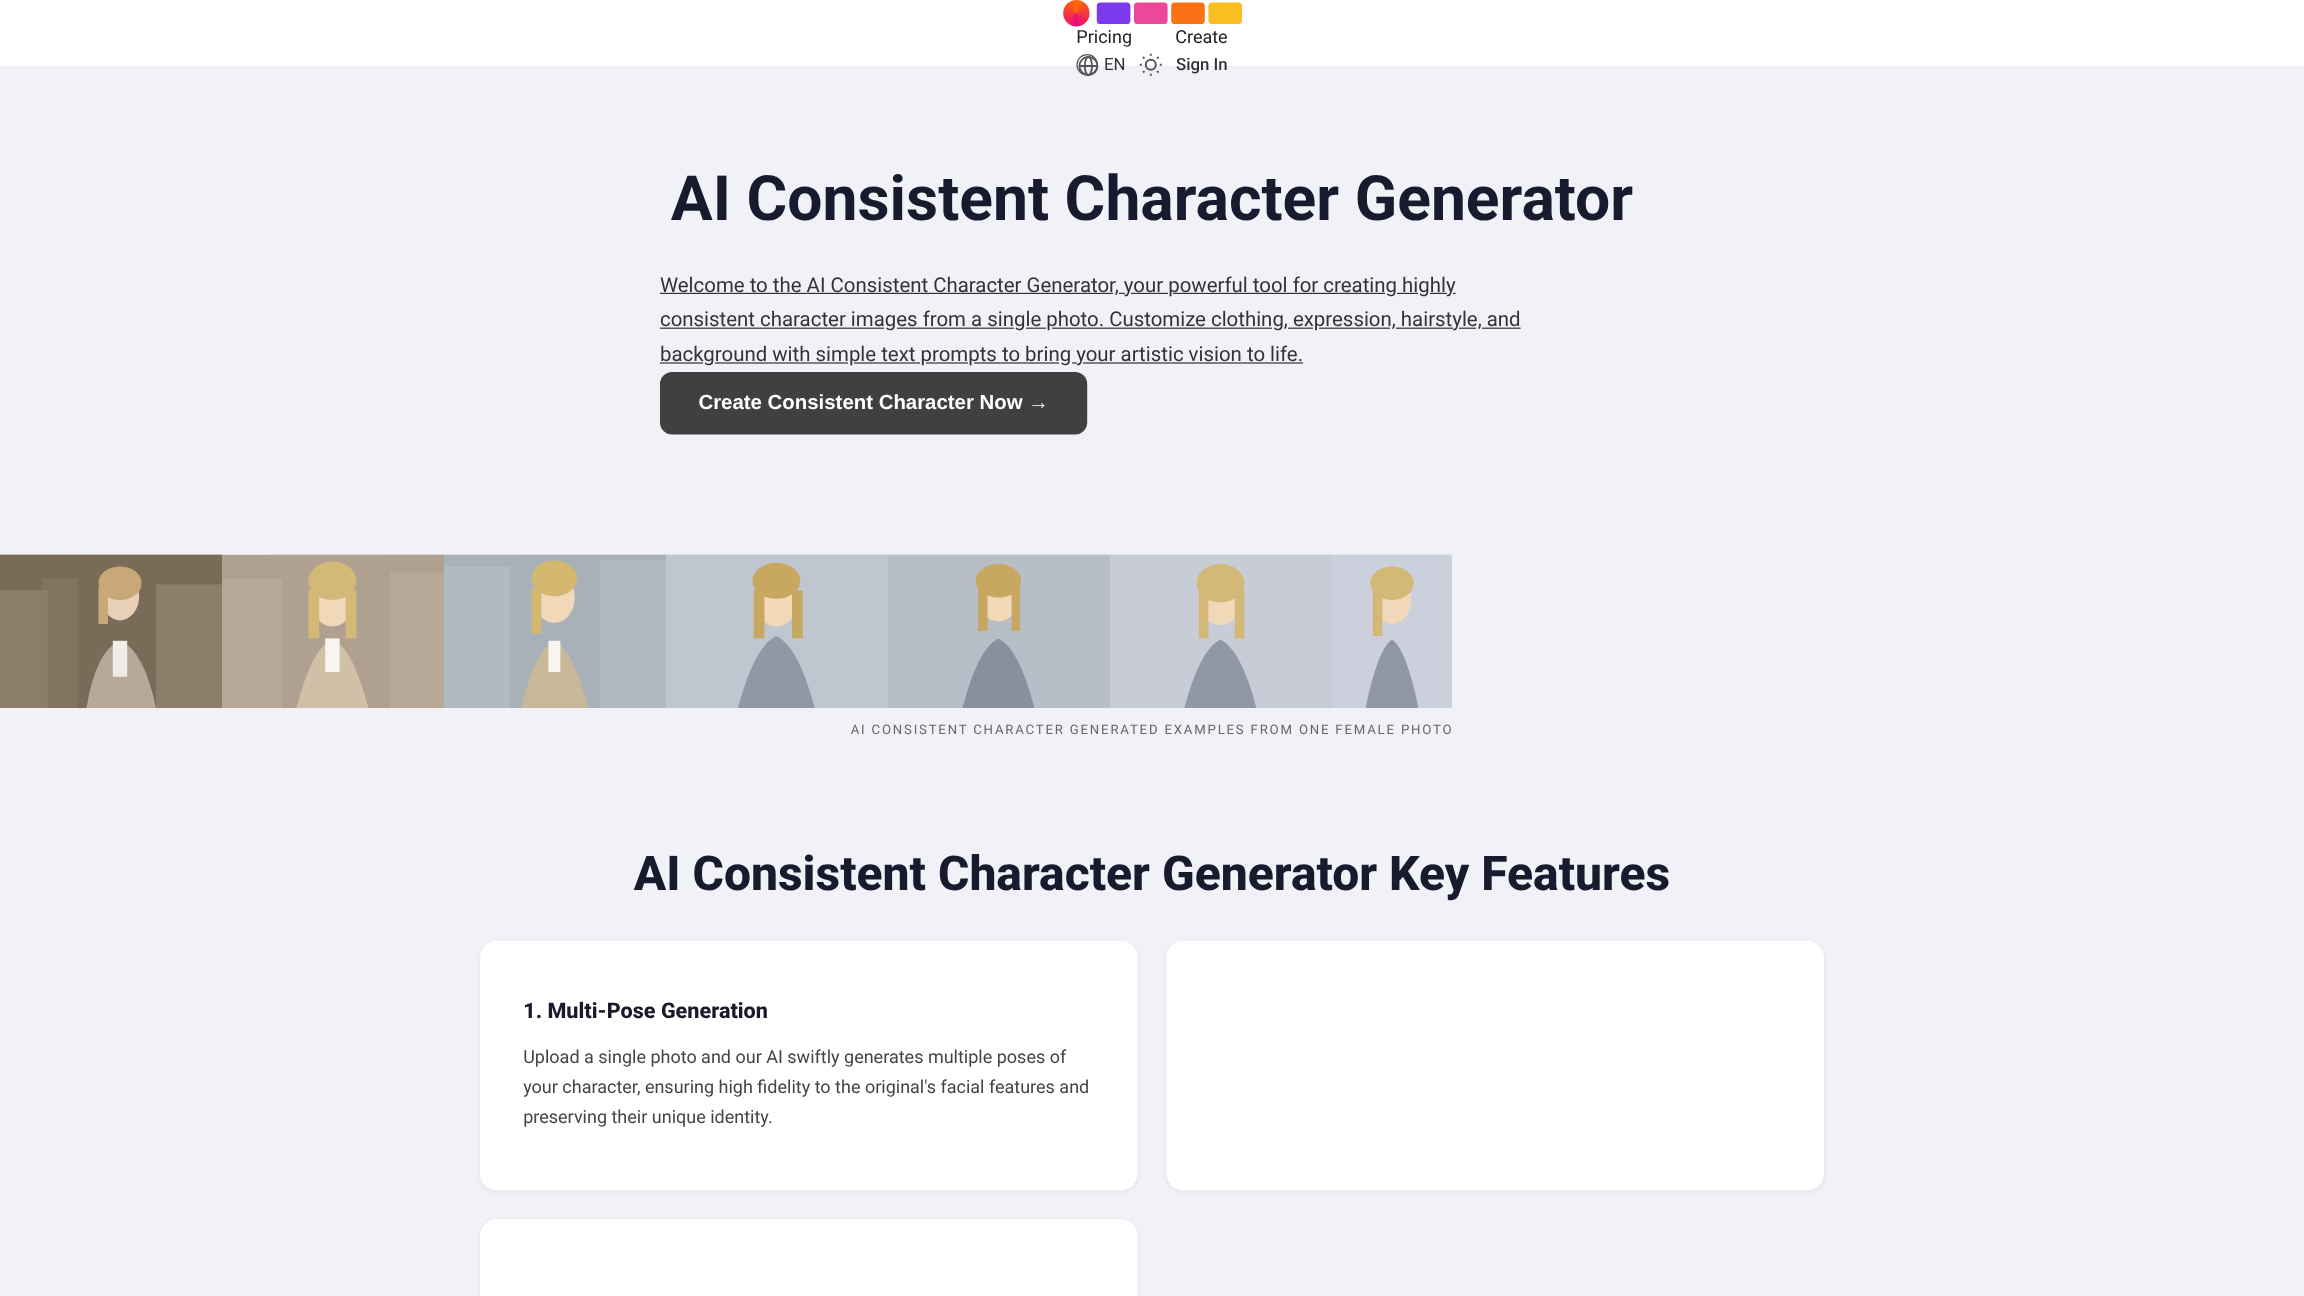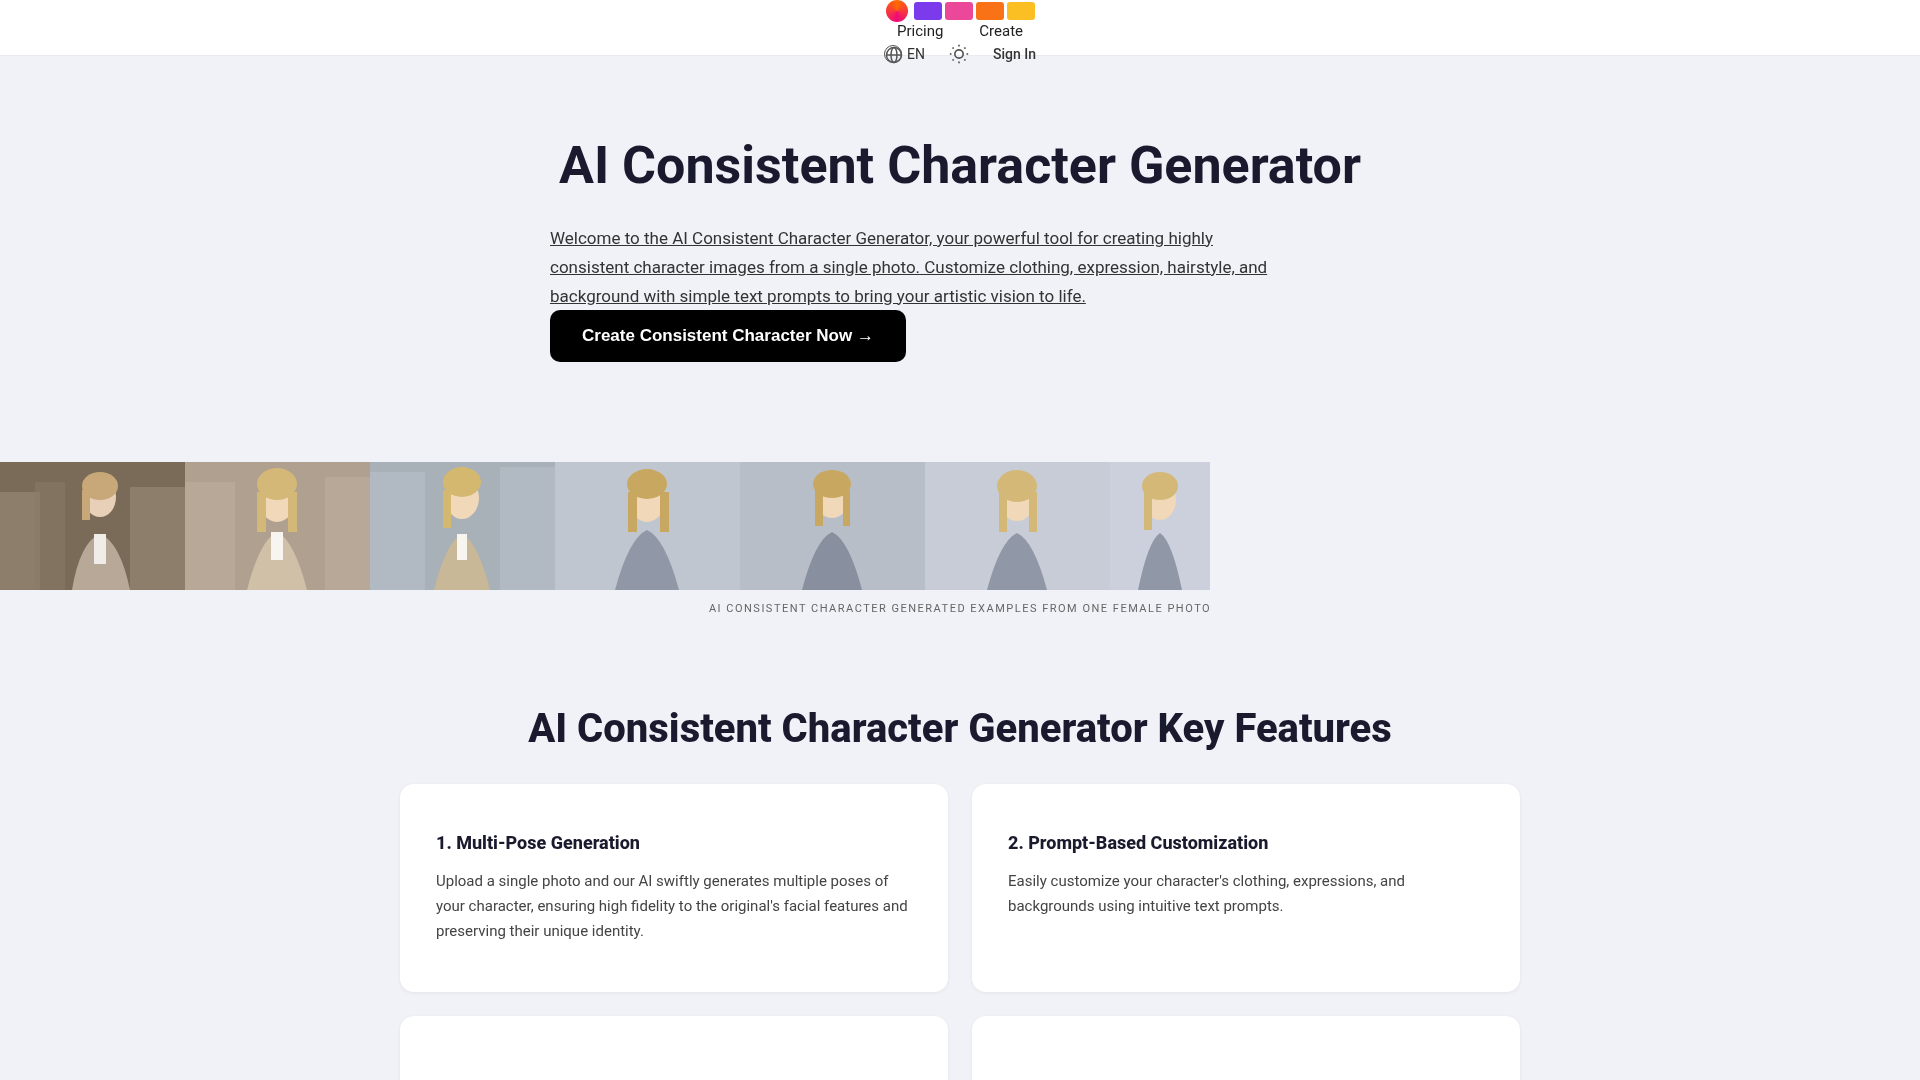--- a/index.html
+++ b/index.html
@@ -51,21 +51,21 @@
     }
     .nav-link {
       font-size: 15px;
       color: #222;
       text-decoration: none;
       cursor: pointer;
     }
     .nav-right {
       display: flex;
       align-items: center;
-      gap: 20px;
+      gap: 7px;
     }
     .lang-btn {
       display: flex;
       align-items: center;
       gap: 5px;
       font-size: 14px;
       color: #333;
       cursor: pointer;
     }
     .globe-icon {
@@ -109,21 +109,21 @@
       font-size: 17px;
       color: #333;
       line-height: 1.7;
       max-width: 720px;
       text-decoration: underline;
     }
     .cta-btn {
       display: inline-flex;
       align-items: center;
       gap: 8px;
-      background: #000000;
+      background: #404040;
       color: #fff;
       font-size: 17px;
       font-weight: 600;
       padding: 16px 32px;
       border-radius: 10px;
       border: none;
       cursor: pointer;
       text-decoration: none;
     }
 
@@ -353,27 +353,20 @@
   <div class="features-grid">
 
     <div class="feature-card">
       <h3 class="feature-card-title">
         <span>1.</span>
         <span>Multi-Pose Generation</span>
       </h3>
       <p class="feature-card-desc">Upload a single photo and our AI swiftly generates multiple poses of your character, ensuring high fidelity to the original's facial features and preserving their unique identity.</p>
     </div>
 
-    <div class="feature-card">
-      <h3 class="feature-card-title">
-        <span>2.</span>
-        <span>Prompt-Based Customization</span>
-      </h3>
-      <p class="feature-card-desc">Easily customize your character's clothing, expressions, and backgrounds using intuitive text prompts.</p>
-    </div>
 
     <div class="feature-card" style="min-height:80px;">
     </div>
 
     <div class="feature-card" style="min-height:80px;">
     </div>
 
   </div>
 </section>
 

